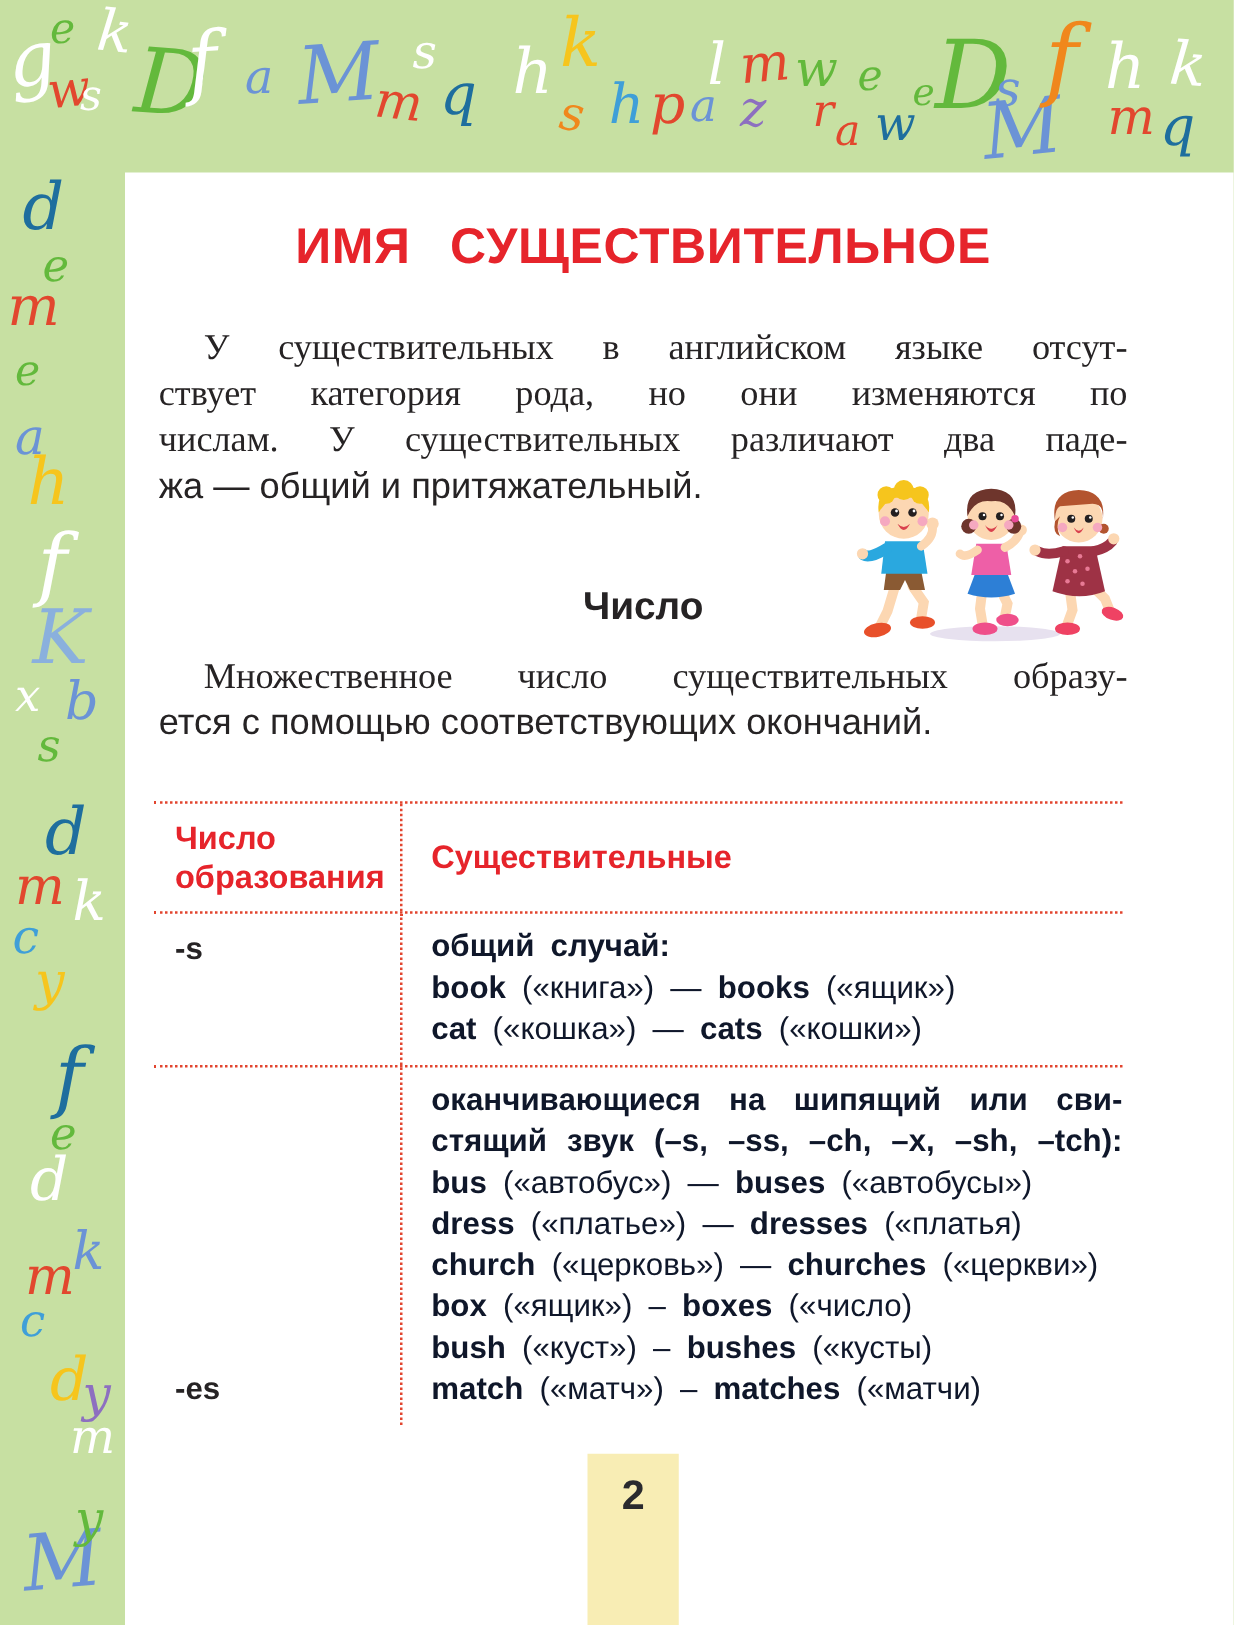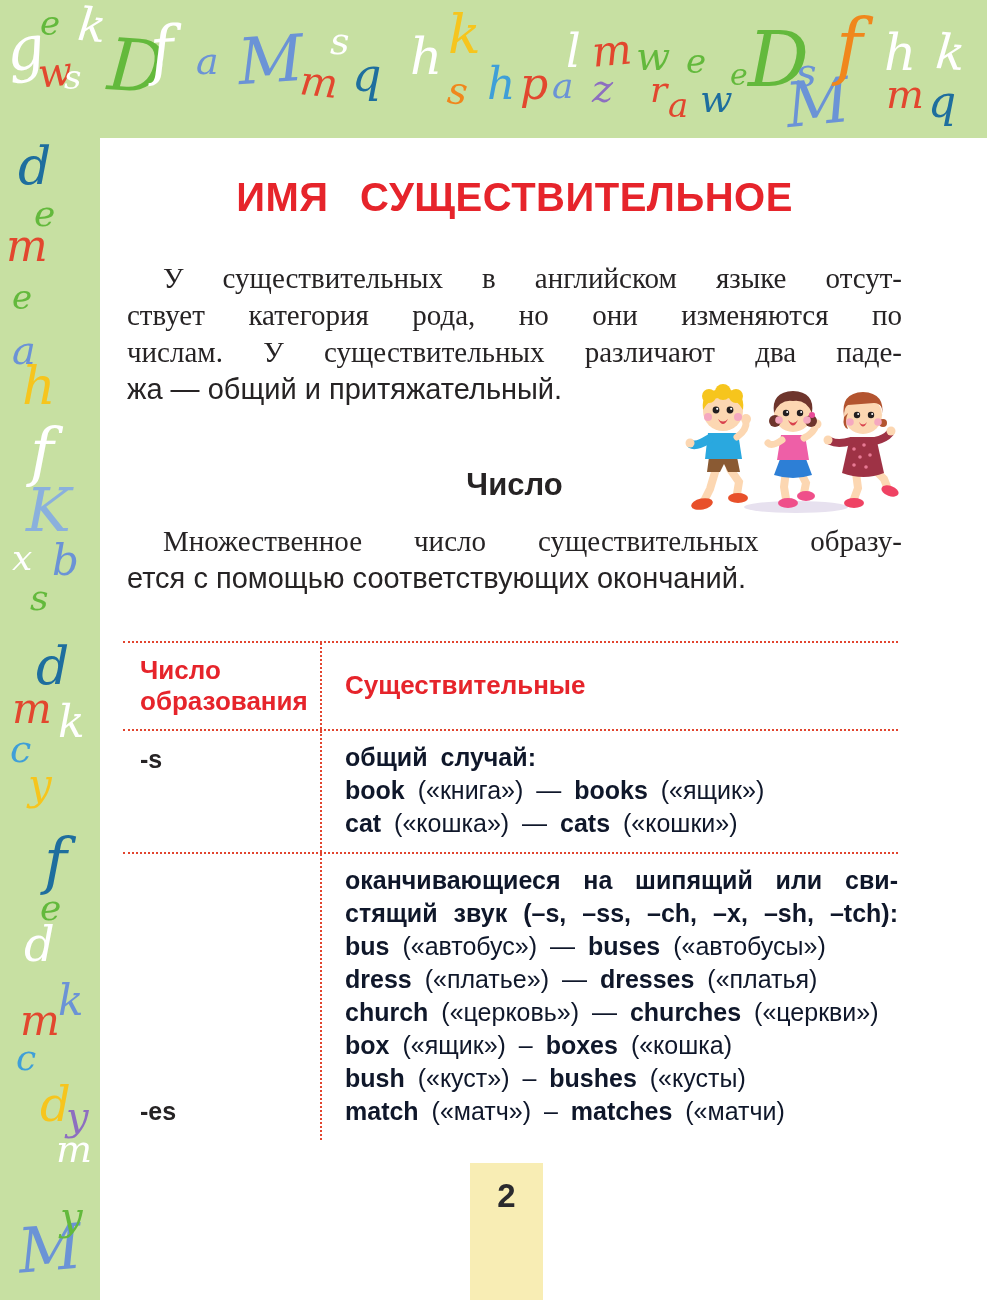--- a/index.html
+++ b/index.html
@@ -283,21 +283,21 @@
         <div class="grow last">
           <div class="c1">
             <div class="ending">-es</div>
           </div>
           <div class="c2">
             <div class="tline jfull"><span class="b">оканчивающиеся на шипящий или сви-</span></div>
             <div class="tline jfull"><span class="b">стящий звук (–s, –ss, –ch, –x, –sh, –tch):</span></div>
             <div class="tline wsp"><span class="b">bus</span><span> («автобус») — </span><span class="b">buses</span><span> («автобусы»)</span></div>
             <div class="tline wsp"><span class="b">dress</span><span> («платье») — </span><span class="b">dresses</span><span> («платья)</span></div>
             <div class="tline wsp"><span class="b">church</span><span> («церковь») — </span><span class="b">churches</span><span> («церкви»)</span></div>
-            <div class="tline wsp"><span class="b">box</span><span> («ящик») – </span><span class="b">boxes</span><span> («кошка)</span></div>
+            <div class="tline wsp"><span class="b">box</span><span> («ящик») – </span><span class="b">boxes</span><span> («число)</span></div>
             <div class="tline wsp"><span class="b">bush</span><span> («куст») – </span><span class="b">bushes</span><span> («кусты)</span></div>
             <div class="tline wsp"><span class="b">match</span><span> («матч») – </span><span class="b">matches</span><span> («матчи)</span></div>
           </div>
         </div>
       </div>
   </div>
 
 </div>
 
 <div class="tab">

